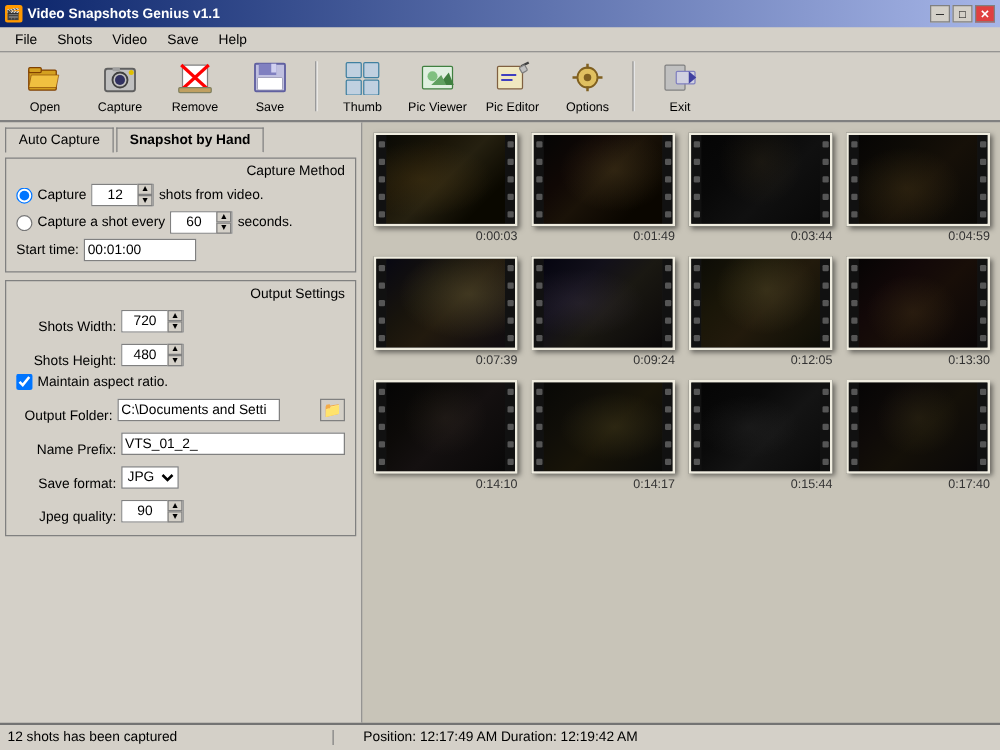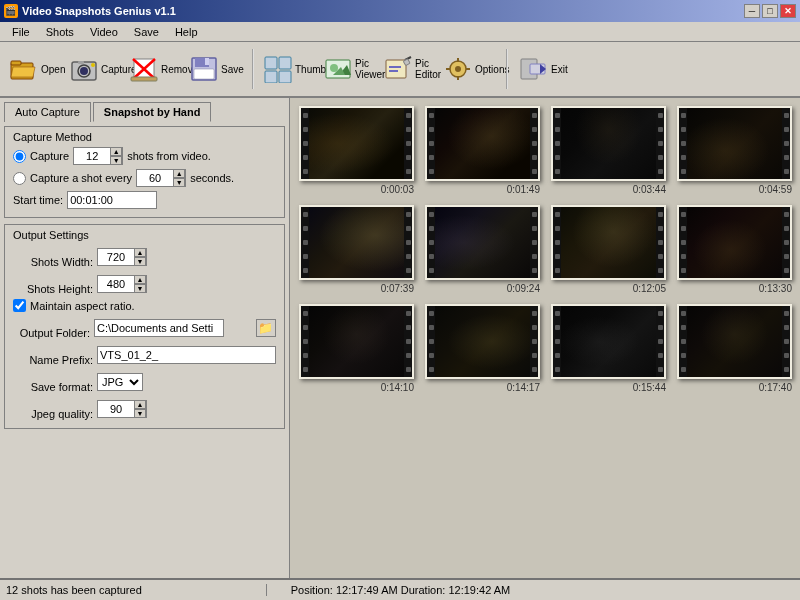--- a/index.html
+++ b/index.html
@@ -58,23 +58,23 @@
       background: #d4d0c8;
       height: 56px;
       display: flex;
       align-items: center;
       padding: 4px 8px;
       gap: 4px;
       border-bottom: 2px solid #808080;
     }
     .tool-btn {
       display: flex;
-      flex-direction: row;
-      align-items: center;
-      justify-content: flex-start;
+      flex-direction: column;
+      align-items: center;
+      justify-content: space-between;
       width: 56px;
       height: 48px;
       cursor: pointer;
       font-size: 10px;
       gap: 2px;
       border: 1px solid transparent;
       background: transparent;
     }
     .tool-icon {
       width: 32px; height: 32px;
@@ -123,21 +123,21 @@
 
     
     .section-group {
       border: 1px solid #808080;
       margin-bottom: 6px;
       padding: 4px 8px;
       background: #d4d0c8;
     }
     .section-title {
       font-size: 11px;
-      text-align: left;
+      text-align: right;
       margin-bottom: 4px;
     }
     .form-row {
       display: flex;
       align-items: center;
       margin-bottom: 4px;
       gap: 4px;
     }
 
     

